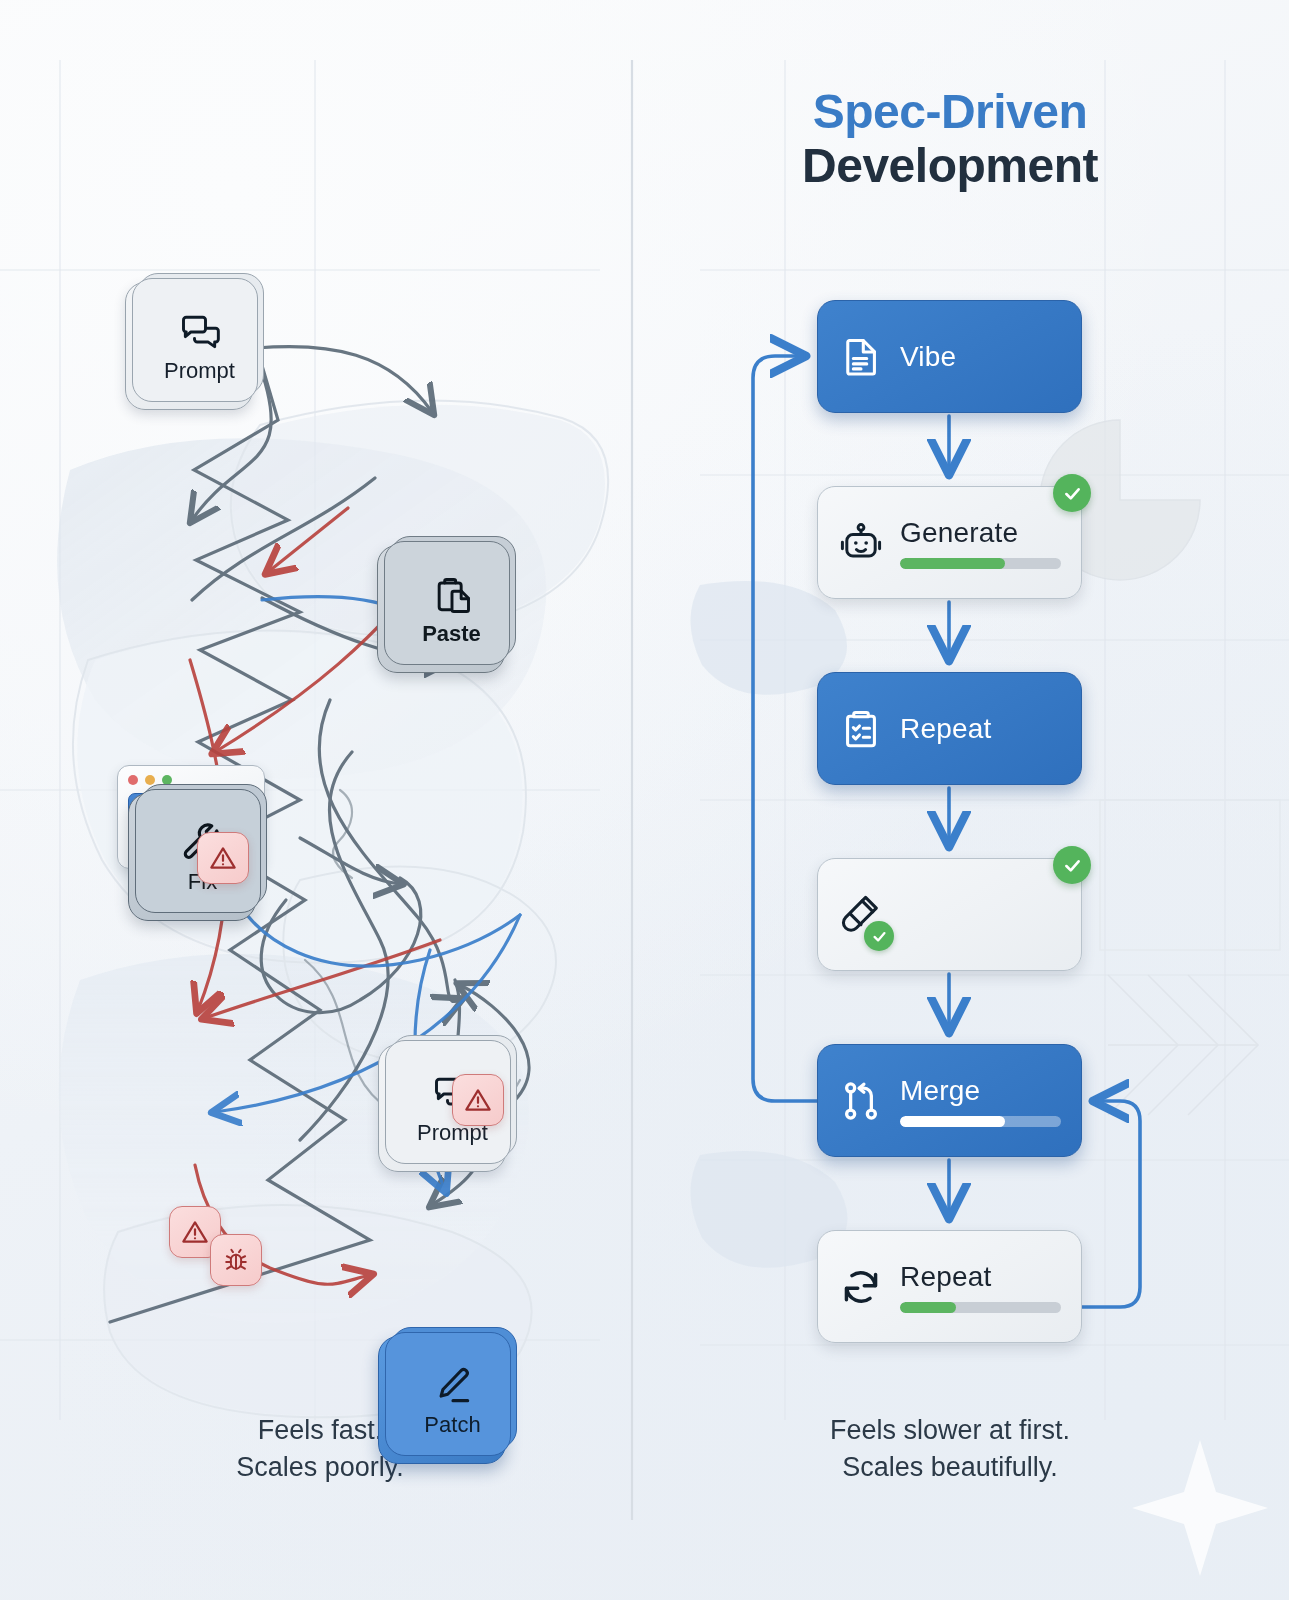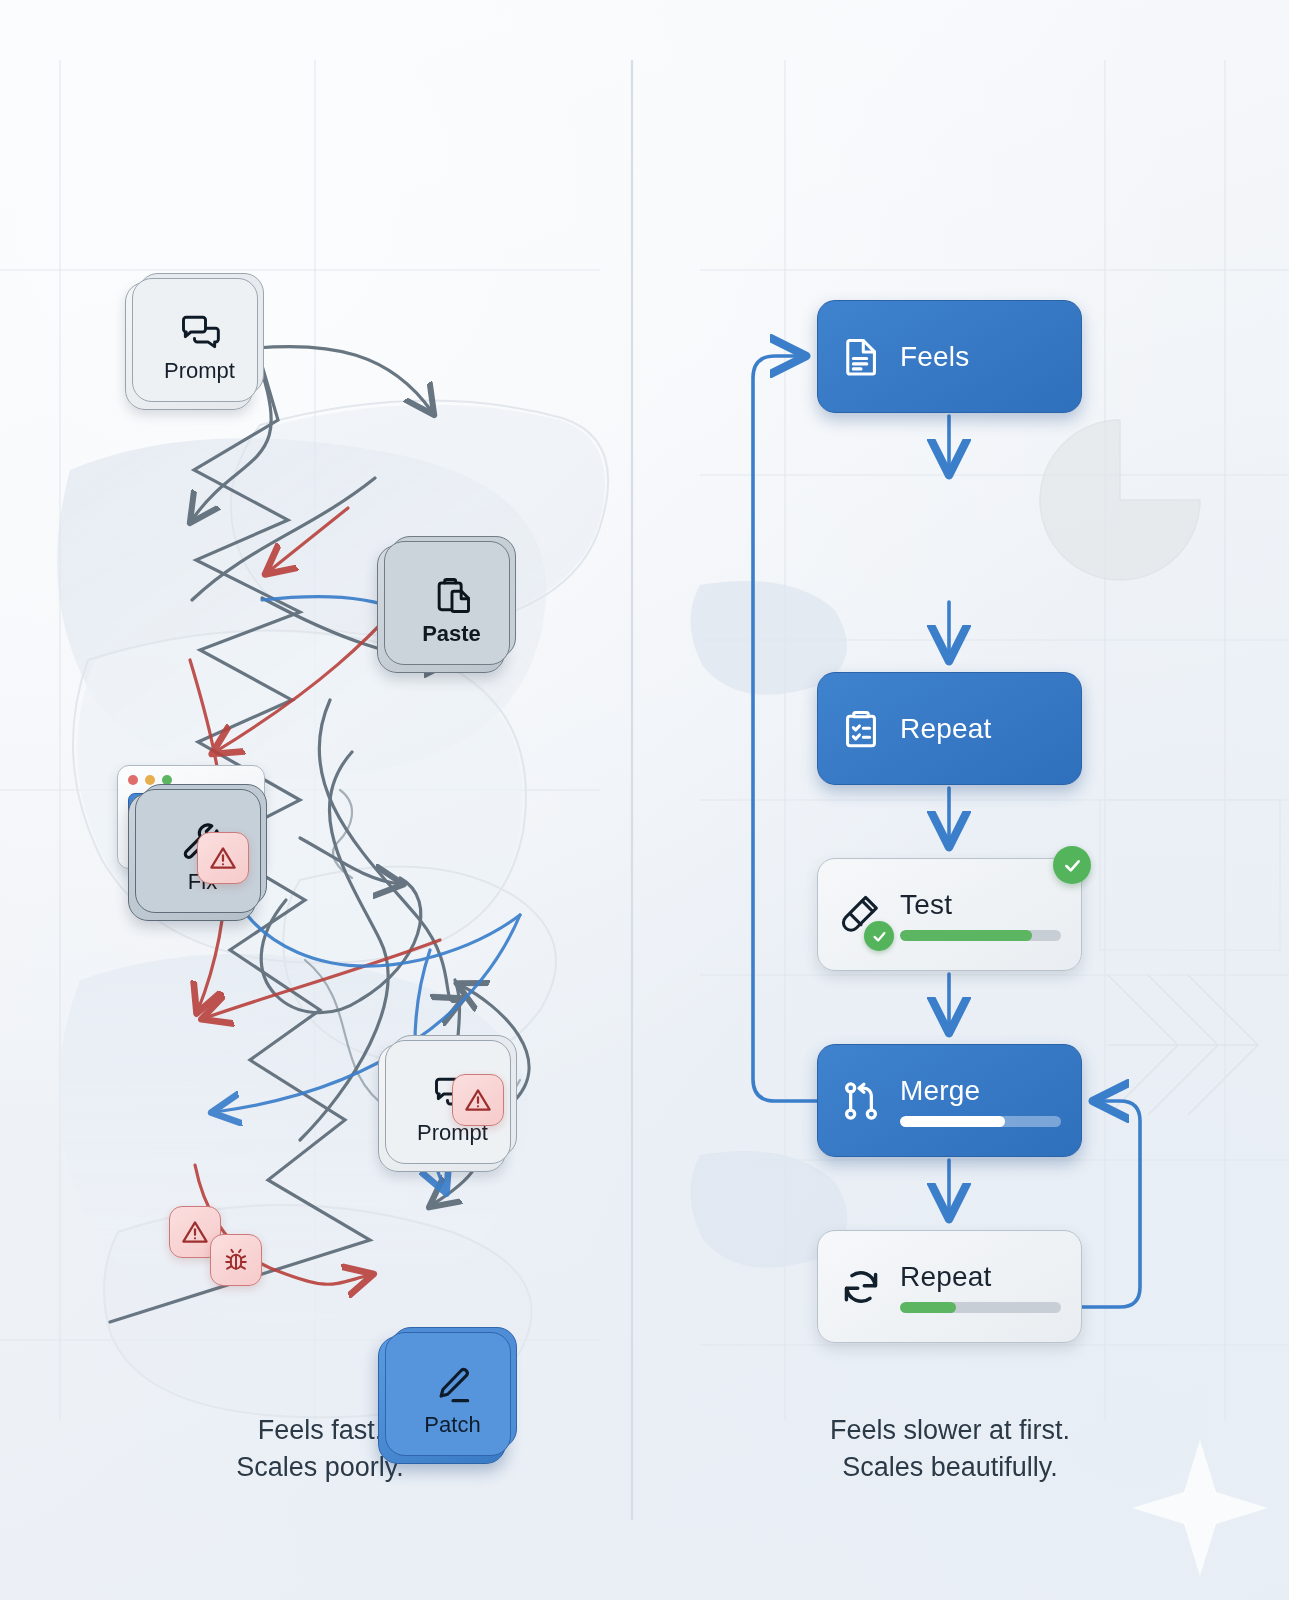--- a/index.html
+++ b/index.html
@@ -318,20 +318,24 @@
       <path d="M949 788 L949 842" marker-end="url(#ah-blue2)"></path>
       <path d="M949 974 L949 1028" marker-end="url(#ah-blue2)"></path>
       <path d="M949 1160 L949 1214" marker-end="url(#ah-blue2)"></path>
 
       <path d="M817 1101 L775 1101 Q753 1101 753 1079 L753 378 Q753 356 775 356 L801 356" marker-end="url(#ah-blue2)"></path>
 
       <path d="M1082 1307 L1120 1307 Q1140 1307 1140 1287 L1140 1121 Q1140 1101 1120 1101 L1098 1101" marker-end="url(#ah-blue2)"></path>
     </g>
   </svg>
 
+  <div class="title" id="title-right">
+    <span class="accent">Spec-Driven</span><br>
+    <span class="dark">Development</span>
+  </div>
 
   <div id="browser-mock">
     <div class="dots">
       <span class="dot" style="background:#e06c6c"></span>
       <span class="dot" style="background:#e8ae4e"></span>
       <span class="dot" style="background:#5cb561"></span>
     </div>
     <div class="urlbar"></div>
     <div class="rowline">
       <span class="circ"></span>
@@ -416,24 +420,46 @@
     </svg>
   </div>
 
   <div class="pcard solid" style="top:300px">
     <svg class="pico" viewBox="0 0 24 24" fill="none" stroke="#ffffff" stroke-width="1.6" stroke-linecap="round" stroke-linejoin="round">
       <path d="M6 3.4h7.2L19 9.2V20a.9.9 0 0 1-.9.9H6a.9.9 0 0 1-.9-.9V4.3A.9.9 0 0 1 6 3.4z"></path>
       <path d="M13.2 3.4v6h5.8"></path>
       <path d="M8 12.8h7M8 15.6h7M8 18.2h4"></path>
     </svg>
     <div class="pbody">
-      <span class="plbl">Feels</span>
-    </div>
-  </div>
-
+      <span class="plbl">Vibe</span>
+    </div>
+  </div>
+
+  <div class="pcard ghost" style="top:486px">
+    <div class="check-badge">
+      <svg viewBox="0 0 24 24" fill="none" stroke="#ffffff" stroke-width="3" stroke-linecap="round" stroke-linejoin="round">
+          <path d="M5 12.6 10 17.5 19 7.2"></path>
+        </svg>
+    </div>
+    <svg class="pico" viewBox="0 0 24 24" fill="none" stroke="#12202d" stroke-width="1.55" stroke-linecap="round" stroke-linejoin="round">
+      <rect x="4.6" y="7.6" width="14.8" height="11.2" rx="3.2"></rect>
+      <circle cx="12" cy="3.9" r="1.5"></circle>
+      <path d="M12 5.4v2.2"></path>
+      <path d="M2.3 11.6v3.4M21.7 11.6v3.4"></path>
+      <circle cx="9.3" cy="12" r=".95" fill="#12202d" stroke="none"></circle>
+      <circle cx="14.7" cy="12" r=".95" fill="#12202d" stroke="none"></circle>
+      <path d="M9.6 15.4a3.2 3.2 0 0 0 4.8 0"></path>
+    </svg>
+    <div class="pbody">
+      <span class="plbl">Generate</span>
+      <span class="prog">
+          <i style="width:65%"></i>
+        </span>
+    </div>
+  </div>
 
   <div class="pcard solid" style="top:672px">
     <svg class="pico" viewBox="0 0 24 24" fill="none" stroke="#ffffff" stroke-width="1.6" stroke-linecap="round" stroke-linejoin="round">
       <path d="M9.2 3.4h5.6a1 1 0 0 1 1 1v1.2H8.2V4.4a1 1 0 0 1 1-1z"></path>
       <path d="M15.8 5.3h1.9a1.3 1.3 0 0 1 1.3 1.3v12.8a1.3 1.3 0 0 1-1.3 1.3H6.3A1.3 1.3 0 0 1 5 19.4V6.6a1.3 1.3 0 0 1 1.3-1.3h1.9"></path>
       <path d="M8 11.3l1.2 1.2 2-2.1"></path>
       <path d="M8 16l1.2 1.2 2-2.1"></path>
       <path d="M13.2 11.6h3.3M13.2 16.3h3.3"></path>
     </svg>
     <div class="pbody">
@@ -450,26 +476,20 @@
     <div class="mini-check">
       <svg viewBox="0 0 24 24" fill="none" stroke="#ffffff" stroke-width="3.2" stroke-linecap="round" stroke-linejoin="round">
           <path d="M5 12.6 10 17.5 19 7.2"></path>
         </svg>
     </div>
     <svg class="pico" viewBox="0 0 24 24" fill="none" stroke="#12202d" stroke-width="1.6" stroke-linecap="round" stroke-linejoin="round">
       <path d="M14.4 2.8 20 8.4 9.6 18.8a3.95 3.95 0 0 1-5.6-5.6z"></path>
       <path d="M12.6 4.6 18.2 10.2"></path>
       <path d="M6.4 11.4 12 17"></path>
     </svg>
-    <div class="pbody">
-      <span class="plbl">Test</span>
-      <span class="prog">
-          <i style="width:82%"></i>
-        </span>
-    </div>
   </div>
 
   <div class="pcard solid" style="top:1044px">
     <svg class="pico" viewBox="0 0 24 24" fill="none" stroke="#ffffff" stroke-width="1.7" stroke-linecap="round" stroke-linejoin="round">
       <circle cx="6.6" cy="5.2" r="2.1"></circle>
       <circle cx="6.6" cy="18.8" r="2.1"></circle>
       <circle cx="17.4" cy="18.8" r="2.1"></circle>
       <path d="M6.6 7.3v9.4"></path>
       <path d="M17.4 16.7V9.2a3.9 3.9 0 0 0-3.9-3.9h-2.4"></path>
       <path d="M13.5 3.2 11 5.3l2.5 2.1"></path>

